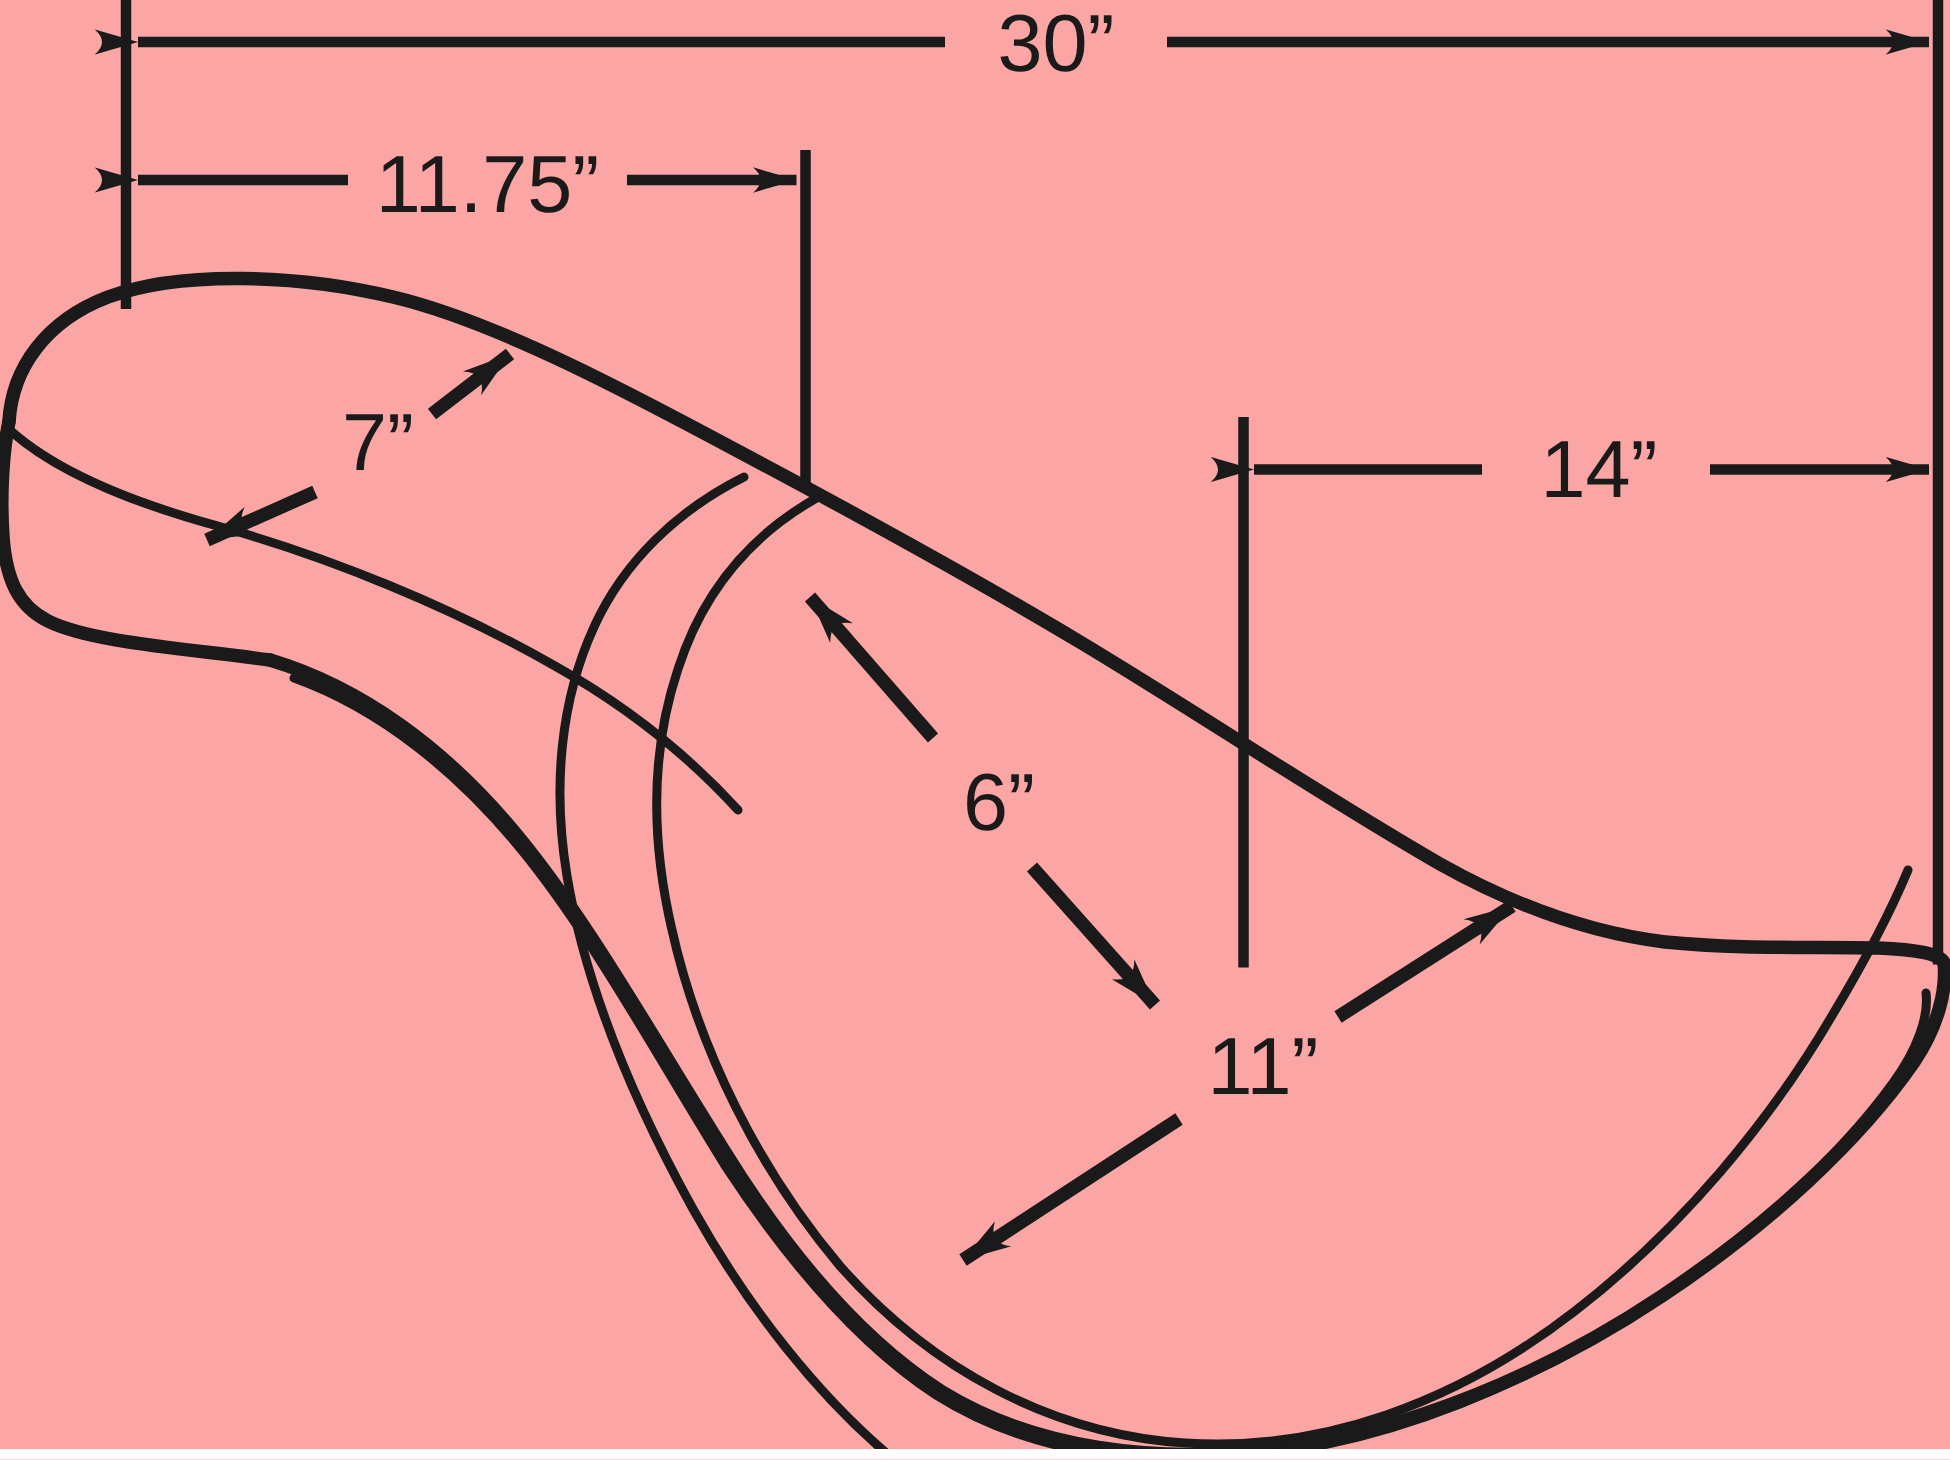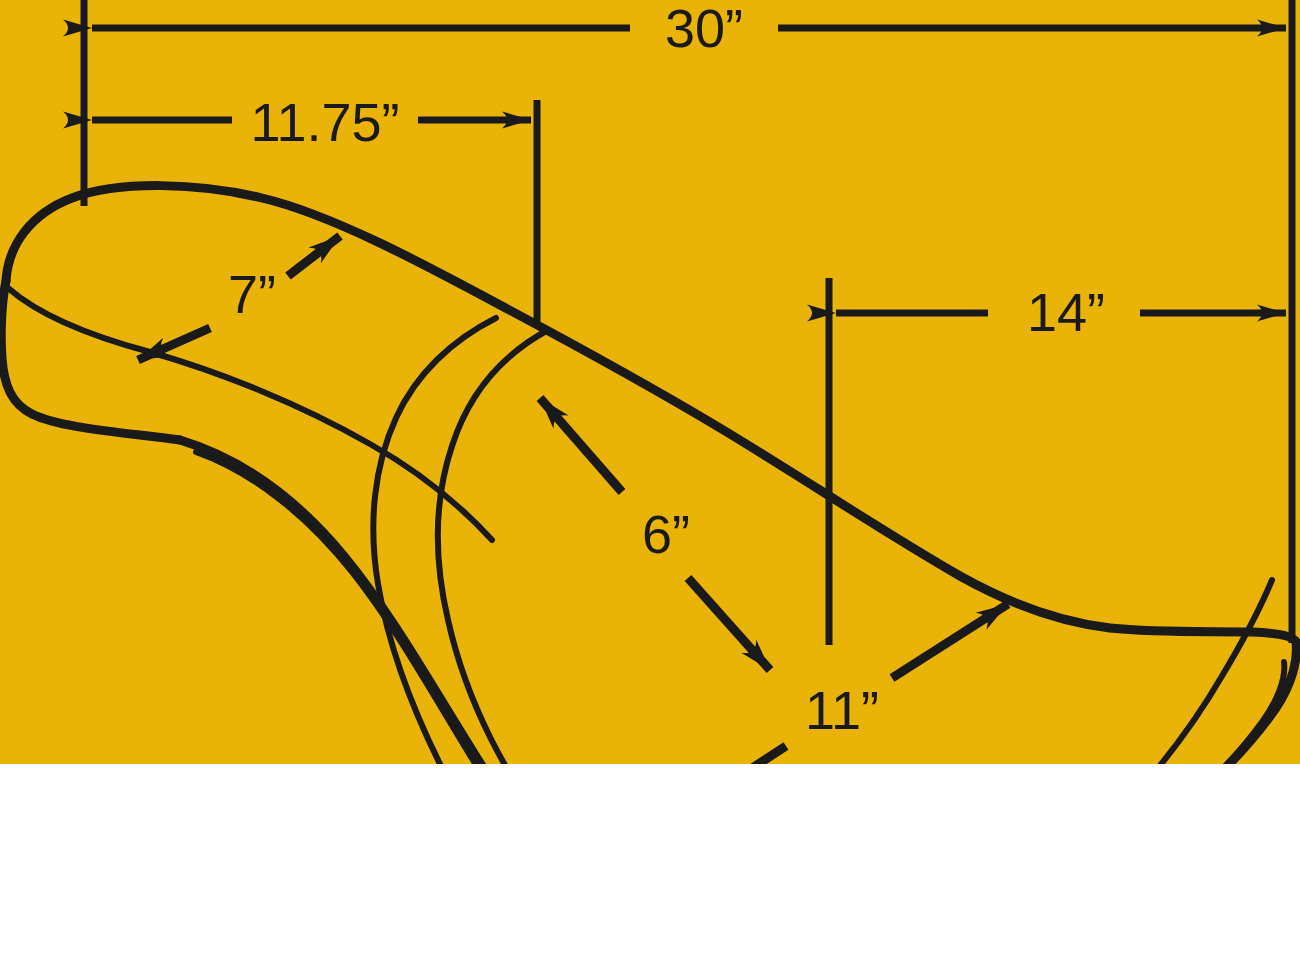--- a/index.html
+++ b/index.html
@@ -3,22 +3,22 @@
 <meta charset="utf-8">
 <style>
   html, body {
     margin: 0;
     padding: 0;
     background: #ffffff;
   }
   #stage {
     position: relative;
     width: 1300px;
-    height: 764px;
-    background: #eab308;
+    height: 966px;
+    background: #fca5a5;
     overflow: hidden;
     font-family: "Liberation Sans", sans-serif;
   }
   #diagram {
     position: absolute;
     top: 0;
     left: 0;
     width: 1300px;
     height: 973px;
     display: block;

